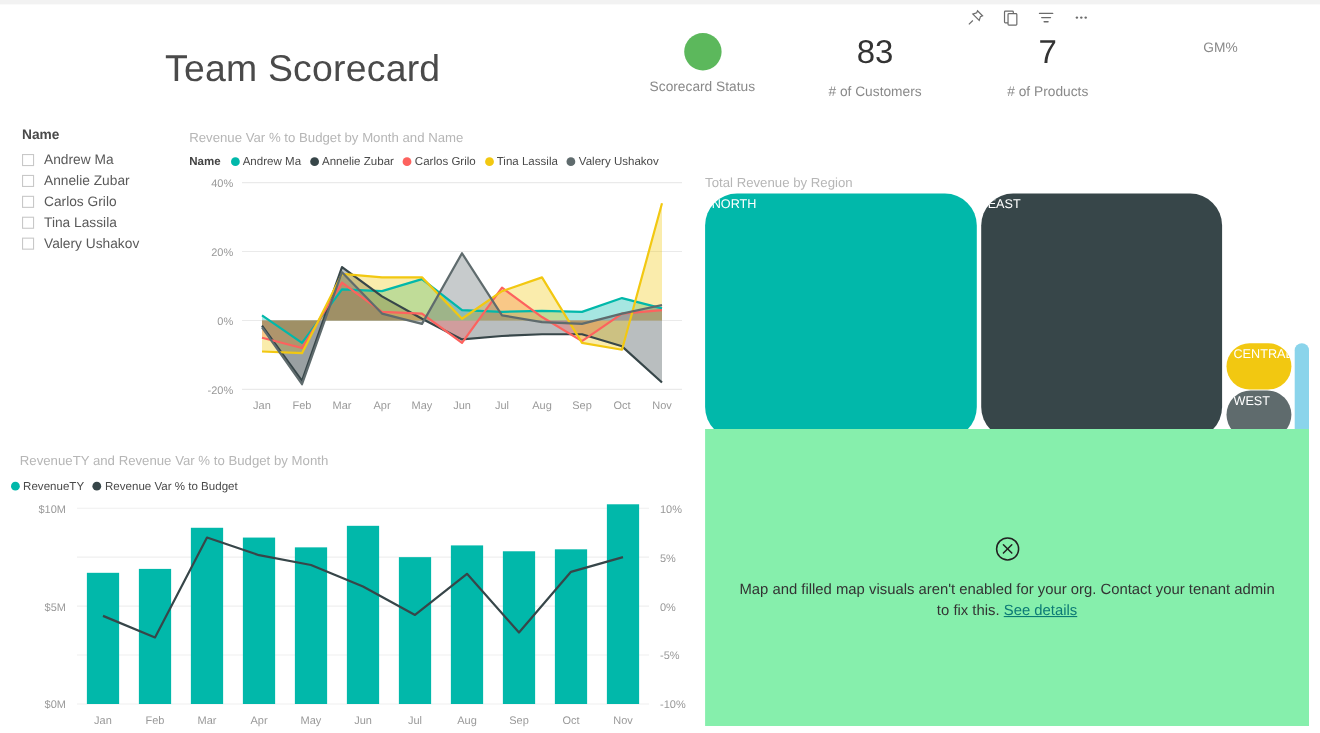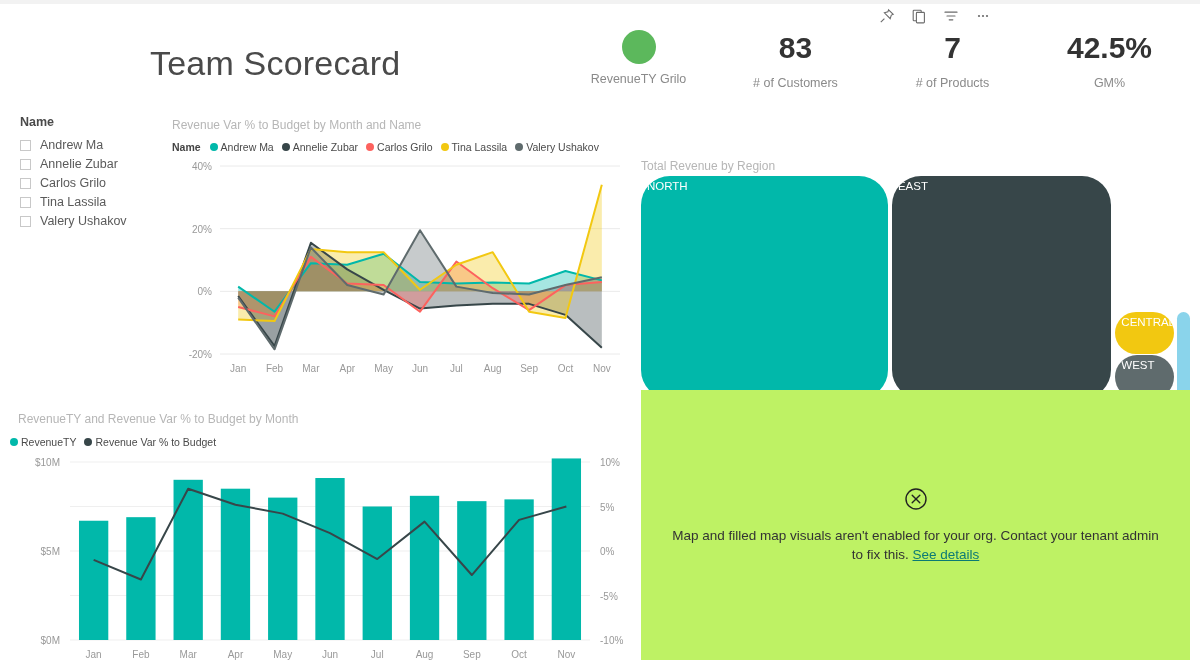--- a/index.html
+++ b/index.html
@@ -20,21 +20,21 @@
   .tb-icon svg { display:block; }
 
   
   .page-title {
     position:absolute; left:150px; top:44px;
     font-size:34px; font-weight:400; color:#4a4a4a; letter-spacing:.2px;
     white-space:nowrap;
   }
   .kpi-row { position:absolute; left:560px; top:28px; width:628px; height:76px; display:flex; }
   .kpi { flex:1; display:flex; flex-direction:column; align-items:center; justify-content:flex-start; }
-  .kpi-value { font-size:30px; color:#333; line-height:40px; font-weight:700; }
+  .kpi-value { font-size:30px; color:#333; line-height:40px; font-weight:400; }
   .kpi-label { font-size:12.5px; color:#8a8a8a; margin-top:8px; }
   .status-dot { width:34px; height:34px; border-radius:50%; margin-top:2px; }
 
   
   .slicer { position:absolute; left:20px; top:115px; width:150px; }
   .slicer-title { font-size:12.5px; color:#4a4a4a; font-weight:bold; margin-bottom:7px; }
   .slicer-item { display:flex; align-items:center; height:18px; margin-bottom:1px; cursor:pointer; }
   .cbox { width:11px; height:11px; border:1px solid #c8c8c8; background:#fff; margin-right:9px; flex:none; }
   .slicer-label { font-size:12.5px; color:#5a5a5a; }
 
@@ -55,21 +55,21 @@
   .tm-cell { position:absolute; overflow:hidden; cursor:pointer;border-radius:29px; }
   .tm-cell span { position:absolute; left:6px; top:4px; font-size:11.5px; color:#fff; white-space:nowrap; }
 
   
   .combo { position:absolute; left:8px; top:412px; width:630px; height:254px; }
   .cb-legend { display:flex; align-items:center; margin-top:10px; font-size:10.5px; color:#4a4a4a; margin-left:2px; }
   .cb-plot { position:absolute; left:0; top:42px; width:630px; height:212px; }
 
   
   .maperr { position:absolute; left:641px; top:390px; width:549px; height:270px;
-            background:#bef264; display:flex; align-items:center; justify-content:center; }
+            background:#86efac; display:flex; align-items:center; justify-content:center; }
   .maperr-inner { width:500px; text-align:center; }
   .err-circle { margin:0 auto 14px auto; width:26px; height:26px; }
   .maperr-text { font-size:13.5px; color:#333; line-height:19px; }
   .maperr-link { color:#0b7a75; text-decoration:underline; cursor:pointer; }
 
   text { font-family:"Liberation Sans", sans-serif; }
 </style>
 </head>
 <body>
 
@@ -104,32 +104,31 @@
           <circle cx="12" cy="8" r="1.1"></circle>
       </svg>
     </div>
   </div>
 
   <div class="page-title">Team Scorecard</div>
 
   <div class="kpi-row">
     <div class="kpi">
       <div class="status-dot" style="background:#5cb85c"></div>
-      <div class="kpi-label">RevenueTY Grilo</div>
+      <div class="kpi-label">Scorecard Status</div>
     </div>
     <div class="kpi">
       <div class="kpi-value">83</div>
       <div class="kpi-label"># of Customers</div>
     </div>
     <div class="kpi">
       <div class="kpi-value">7</div>
       <div class="kpi-label"># of Products</div>
     </div>
     <div class="kpi">
-      <div class="kpi-value">42.5%</div>
       <div class="kpi-label">GM%</div>
     </div>
   </div>
 
   <div class="slicer">
     <div class="slicer-title">Name</div>
     <div id="slicer-items">
         <div class="slicer-item">
           <div class="cbox"></div>
           <div class="slicer-label">Andrew Ma</div>

